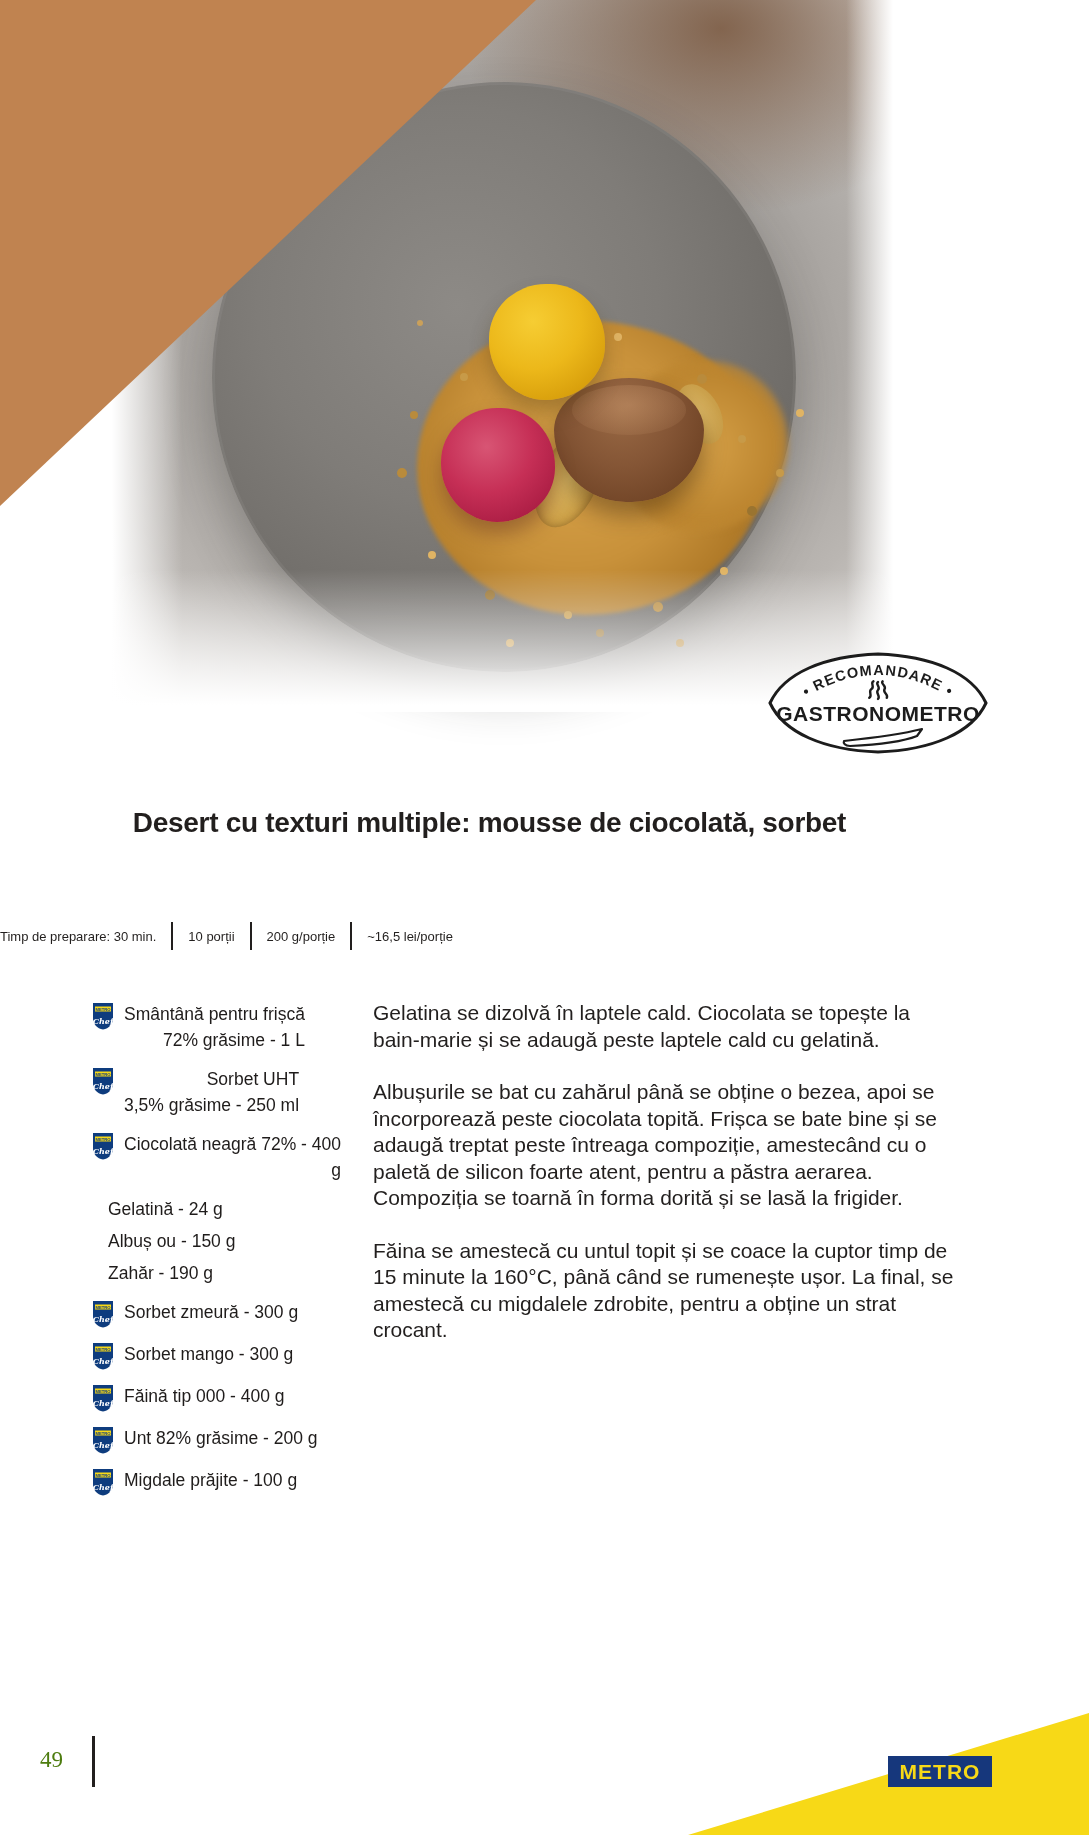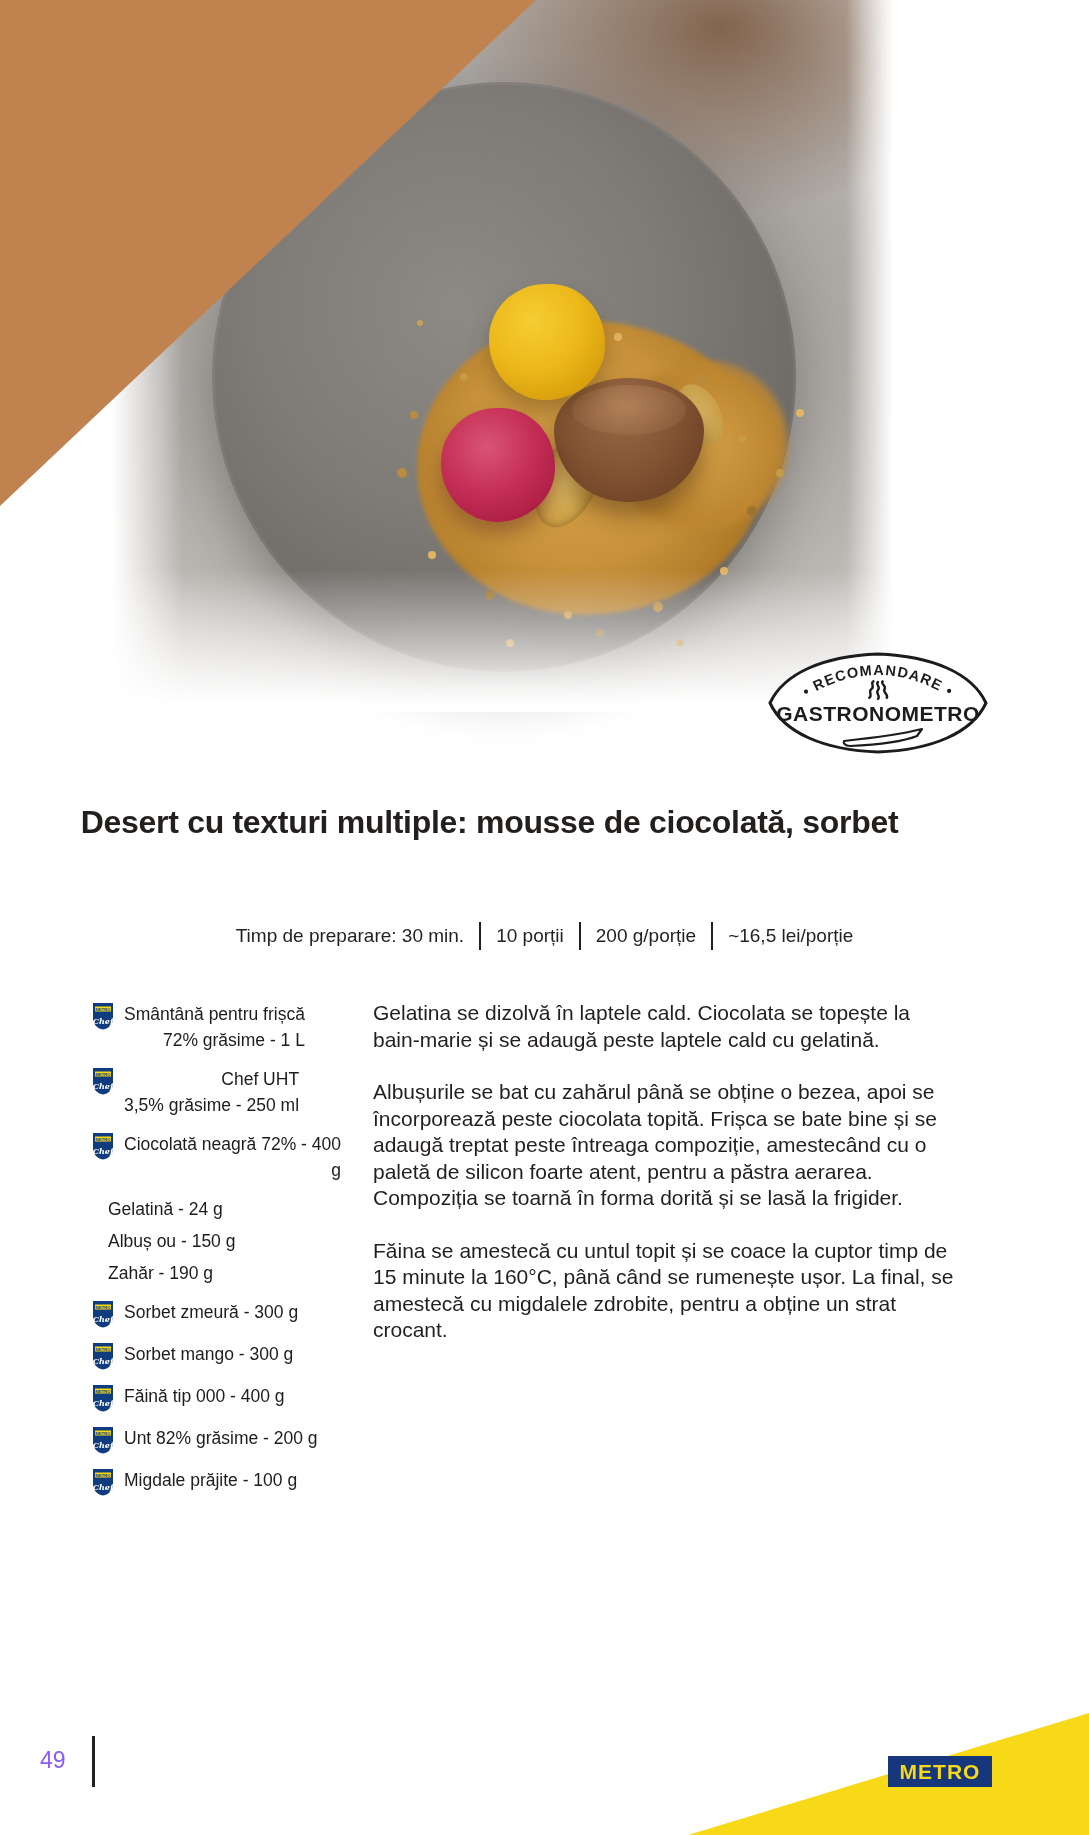--- a/index.html
+++ b/index.html
@@ -58,37 +58,37 @@
   .tan-wedge{position:absolute;left:0;top:0;width:536px;height:506px;
     clip-path:polygon(0 0, 100% 0, 0 100%);}
   .yellow-wedge{position:absolute;left:688px;top:1713px;width:401px;height:122px;
     clip-path:polygon(100% 0, 100% 100%, 0 100%);}
 
   
   .badge{position:absolute;left:760px;top:642px;width:236px;height:122px;}
 
   
   .title{position:absolute;left:0;width:979px;top:804px;text-align:center;
-    font-weight:700;font-size:32px;line-height:37px;letter-spacing:-0.3px;color:#221f1e;}
-  .meta{position:absolute;left:0;width:1089px;top:922px;display:flex;justify-content:center;
-    align-items:center;gap:15px;font-size:19px;color:#221f1e;}
+    font-weight:700;font-size:28px;line-height:37px;letter-spacing:-0.3px;color:#221f1e;}
+  .meta{position:absolute;left:0;width:1089px;top:922px;display:flex;
+    align-items:center;gap:15px;font-size:13px;color:#221f1e;}
   .meta-divider{width:2px;height:28px;background:#221f1e;}
 
   .ingredients{position:absolute;left:92px;top:1001px;width:300px;}
   .ing-row{display:flex;gap:10px;margin-bottom:13px;font-size:17.5px;line-height:26px;}
   .ing-row.noicon{margin-bottom:6px;margin-left:16px;}
   .ing-icon{flex:0 0 22px;width:22px;height:28px;margin-top:1px;}
   .ing-text{max-width:232px;text-align:right;}
 
   .instructions{position:absolute;left:373px;top:1000px;width:588px;
     font-size:21px;line-height:26.5px;color:#221f1e;}
   .instructions p{margin:0 0 26px 0;}
 
   
-  .page-number{position:absolute;left:40px;top:1747px;font-size:23px;color:#8b5cf6;}
+  .page-number{position:absolute;left:40px;top:1747px;font-size:23px;color:#4d7c0f;font-family:Liberation Serif, serif;}
   .footer-divider{position:absolute;left:92px;top:1736px;width:3px;height:51px;background:#221f1e;}
   .metro-logo{position:absolute;left:888px;top:1756px;width:104px;height:31px;
     display:flex;align-items:center;justify-content:center;
     font-weight:800;font-size:21px;letter-spacing:1px;}
 </style>
 </head>
 <body>
 
 <div class="page">
 
@@ -159,21 +159,21 @@
     </div>
 
     <div class="ing-row">
       <svg class="ing-icon" viewBox="0 0 22 28">
           <path d="M1,1 H21 V16 C21,22 17,26.5 11,27.5 C5,26.5 1,22 1,16 Z" fill="#0e3c7e"></path>
           <rect x="3" y="4.5" width="16" height="5" fill="#f7d917"></rect>
           <text x="11" y="8.7" text-anchor="middle" font-size="4.2" font-weight="700" fill="#0e3c7e" font-family="Liberation Sans, sans-serif">METRO</text>
           <text x="11" y="21.5" text-anchor="middle" font-size="8" font-style="italic" font-weight="700" font-family="DejaVu Serif, serif" fill="#ffffff">Chef</text>
         </svg>
       <span class="ing-text">
-          <span style="display:block">Chef UHT</span>
+          <span style="display:block">Sorbet UHT</span>
           <span style="display:block">3,5% grăsime - 250 ml</span>
         </span>
     </div>
 
     <div class="ing-row">
       <svg class="ing-icon" viewBox="0 0 22 28">
           <path d="M1,1 H21 V16 C21,22 17,26.5 11,27.5 C5,26.5 1,22 1,16 Z" fill="#0e3c7e"></path>
           <rect x="3" y="4.5" width="16" height="5" fill="#f7d917"></rect>
           <text x="11" y="8.7" text-anchor="middle" font-size="4.2" font-weight="700" fill="#0e3c7e" font-family="Liberation Sans, sans-serif">METRO</text>
           <text x="11" y="21.5" text-anchor="middle" font-size="8" font-style="italic" font-weight="700" font-family="DejaVu Serif, serif" fill="#ffffff">Chef</text>

